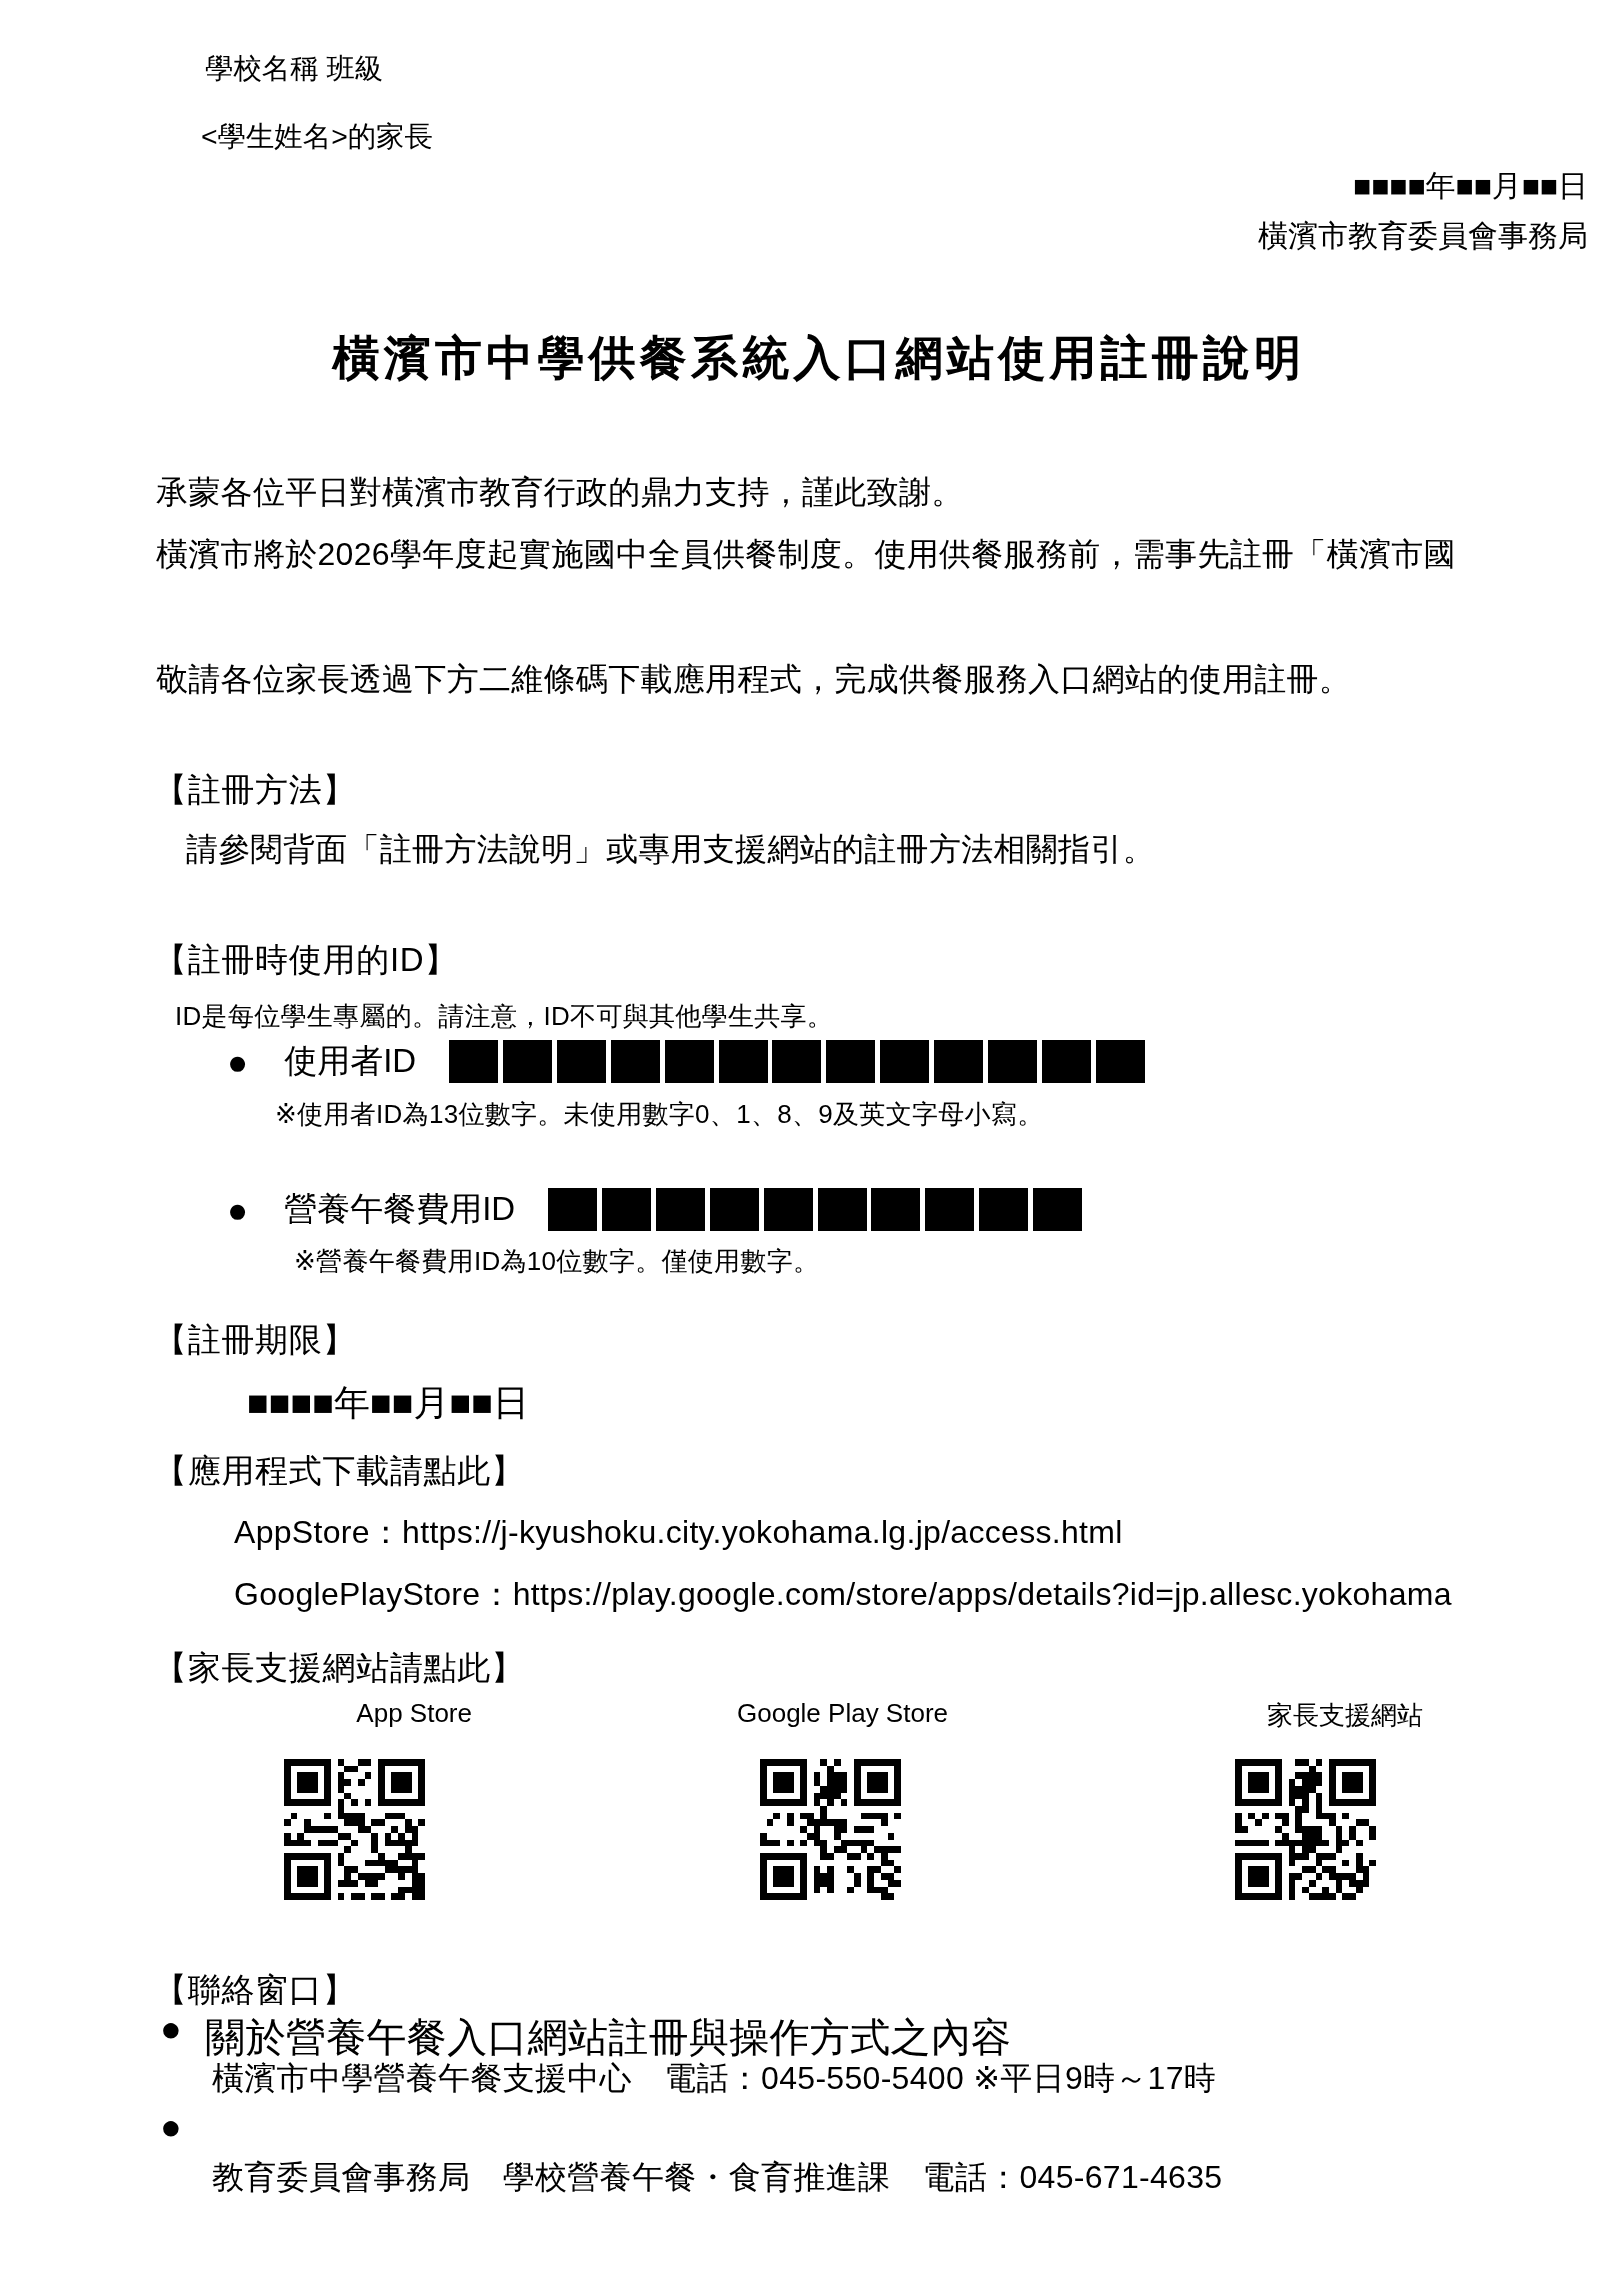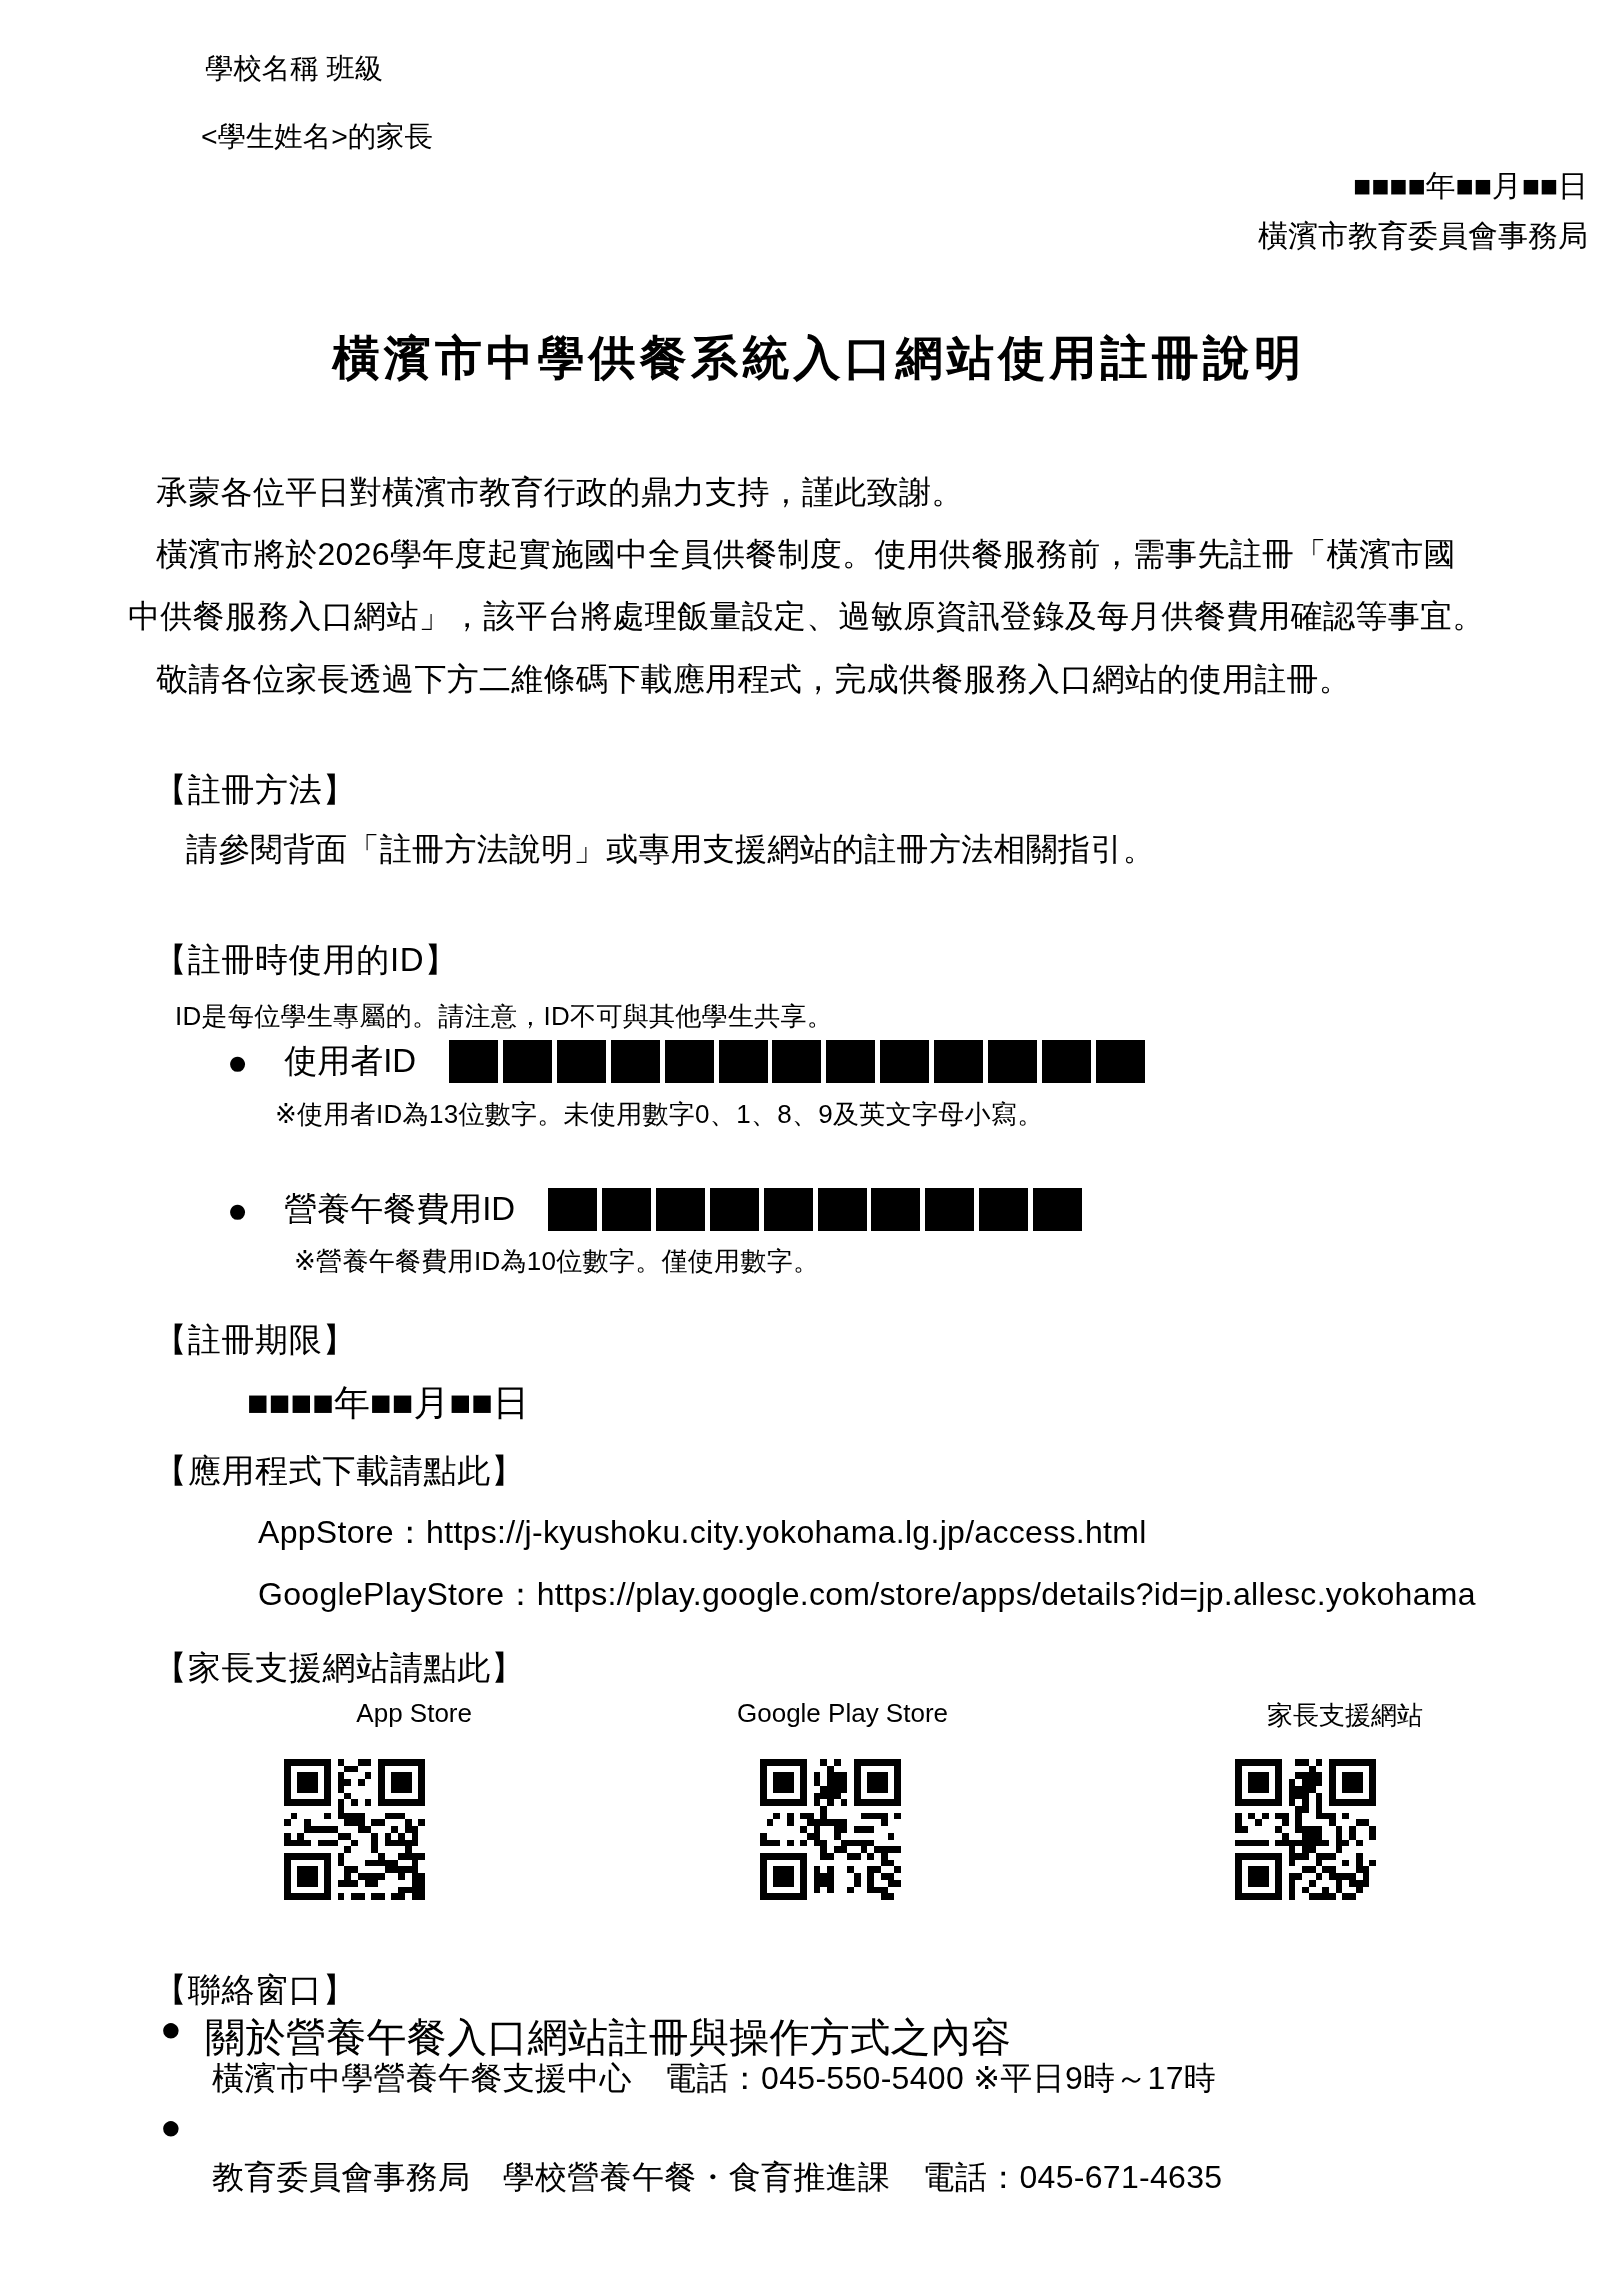--- a/index.html
+++ b/index.html
@@ -44,21 +44,21 @@
   .sq{width:49px;height:43px;background:#000;display:inline-block;}
   .id-note-1{left:275px;top:1097px;}
   .id-note-2{left:294px;top:1244px;}
 
   .deadline-head{left:154px;top:1318px;}
   .deadline-date{left:247px;top:1379px;font-size:36px;}
 
   .download-head{left:154px;top:1449px;}
   .url-1{left:234px;top:1512px;}
   .url-2{left:234px;top:1574px;}
-  .url-link{color:#000;text-decoration:none;margin-left:24px;}
+  .url-link{color:#000;text-decoration:none;}
 
   .support-head{left:154px;top:1646px;}
   .qr-col{top:1698px;width:236px;text-align:right;}
   .qr-col-1{left:236px;}
   .qr-col-2{left:712px;}
   .qr-col-3{left:1187px;}
   .qr-label{font-size:26px;height:33px;margin-bottom:28px;}
   .qr{width:141px;height:141px;margin:0 auto;background:#fff;}
 
   .contact-head{left:154px;top:1968px;}
@@ -78,21 +78,20 @@
   <div class="abs letterhead-1">學校名稱 班級</div>
   <div class="abs letterhead-2">&lt;學生姓名&gt;的家長</div>
 
   <div class="abs issue-date">■■■■年■■月■■日</div>
   <div class="abs issuer-org">橫濱市教育委員會事務局</div>
 
   <h1 class="abs doc-title">橫濱市中學供餐系統入口網站使用註冊說明</h1>
 
   <div class="abs fs-body intro-1">承蒙各位平日對橫濱市教育行政的鼎力支持，謹此致謝。</div>
   <div class="abs fs-body intro-2">橫濱市將於2026學年度起實施國中全員供餐制度。使用供餐服務前，需事先註冊「橫濱市國</div>
-  <div class="abs fs-body intro-3">中供餐服務入口網站」，該平台將處理飯量設定、過敏原資訊登錄及每月供餐費用確認等事宜。</div>
   <div class="abs fs-body intro-4">敬請各位家長透過下方二維條碼下載應用程式，完成供餐服務入口網站的使用註冊。</div>
 
   <div class="abs sec-head method-head">【註冊方法】</div>
   <div class="abs fs-body method-body">請參閱背面「註冊方法說明」或專用支援網站的註冊方法相關指引。</div>
 
   <div class="abs sec-head ids-head">【註冊時使用的ID】</div>
   <div class="abs fs-note ids-note">ID是每位學生專屬的。請注意，ID不可與其他學生共享。</div>
 
   <div class="abs id-row id-row-1">
     <span class="bullet">●</span>

